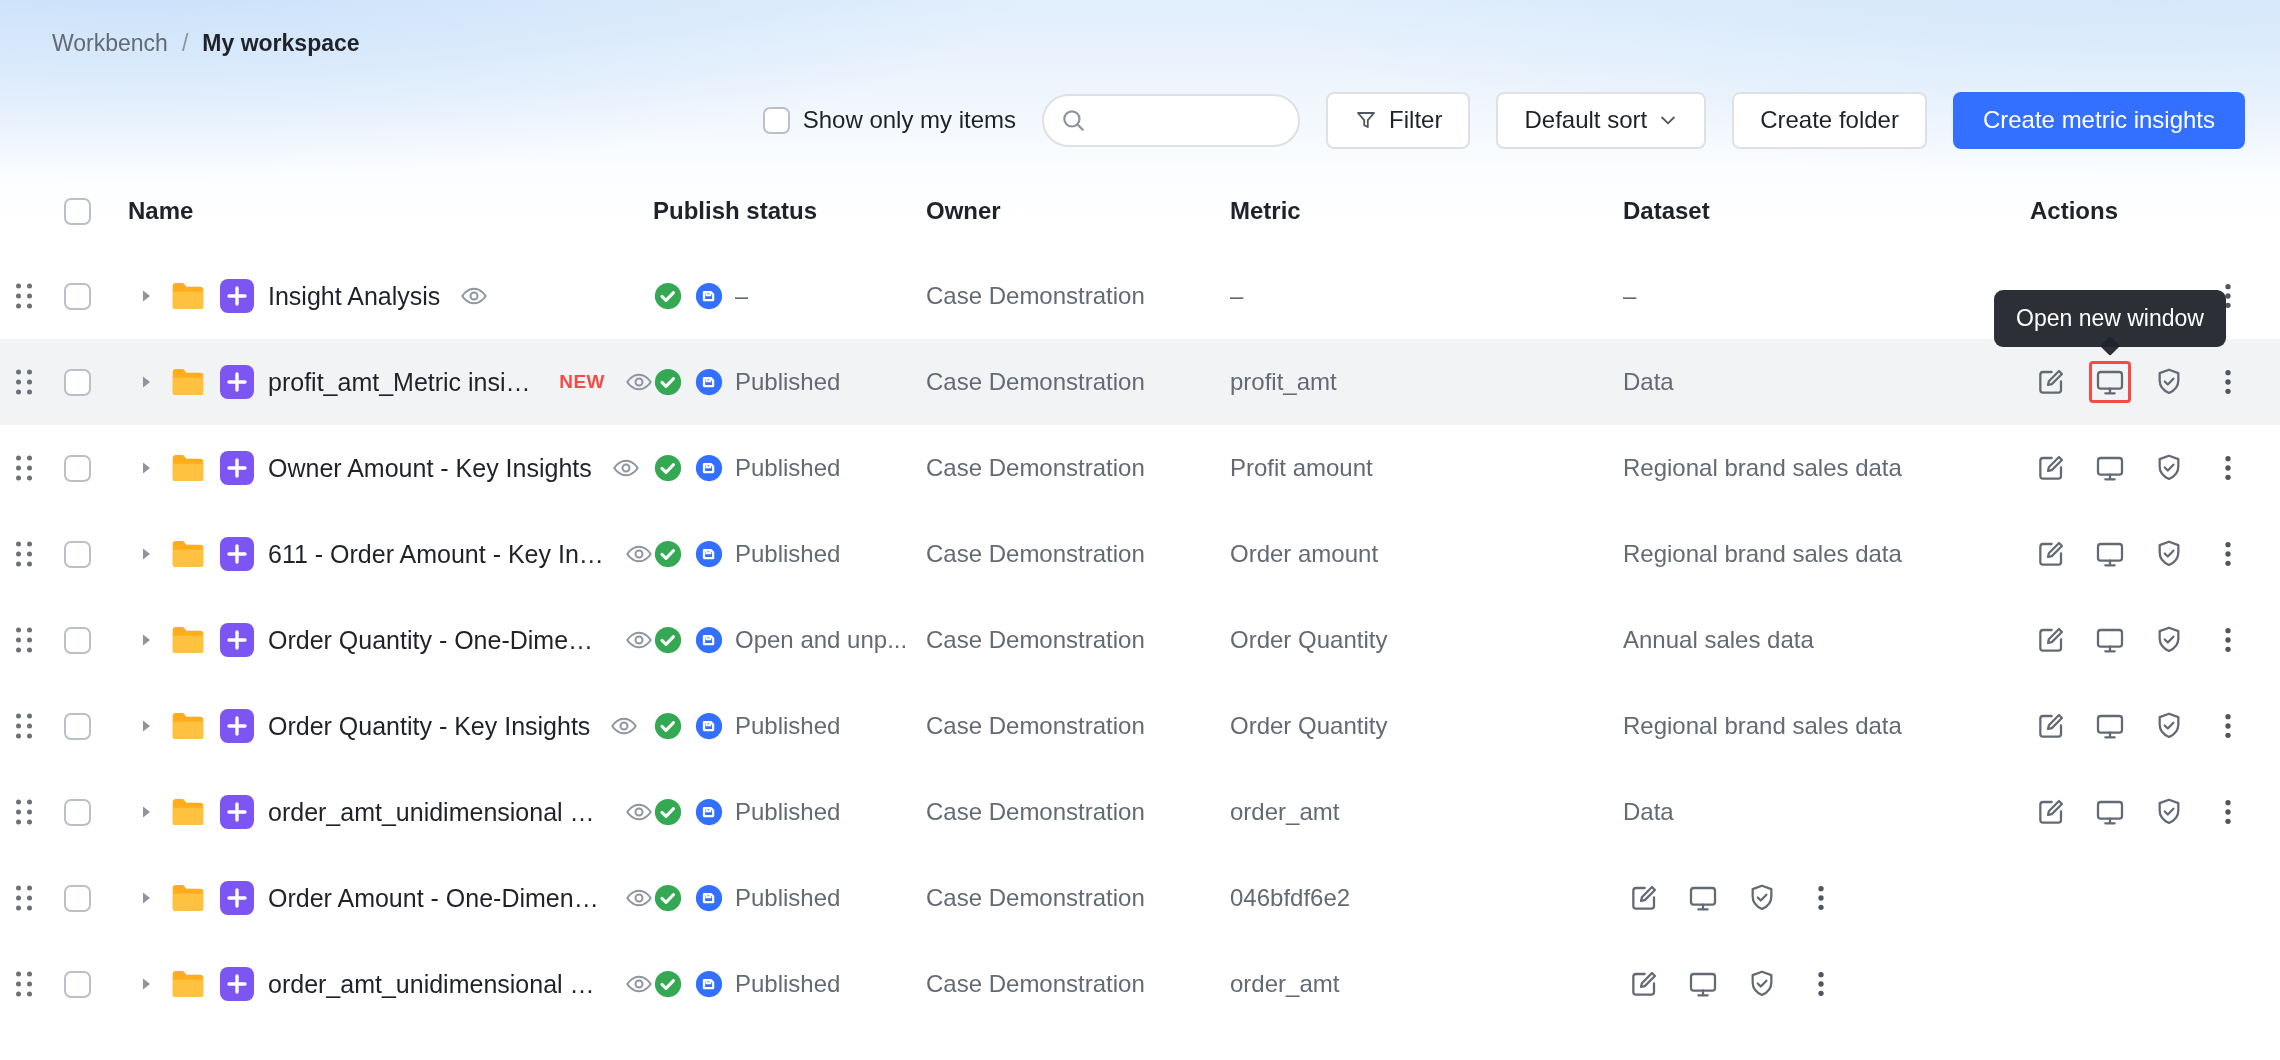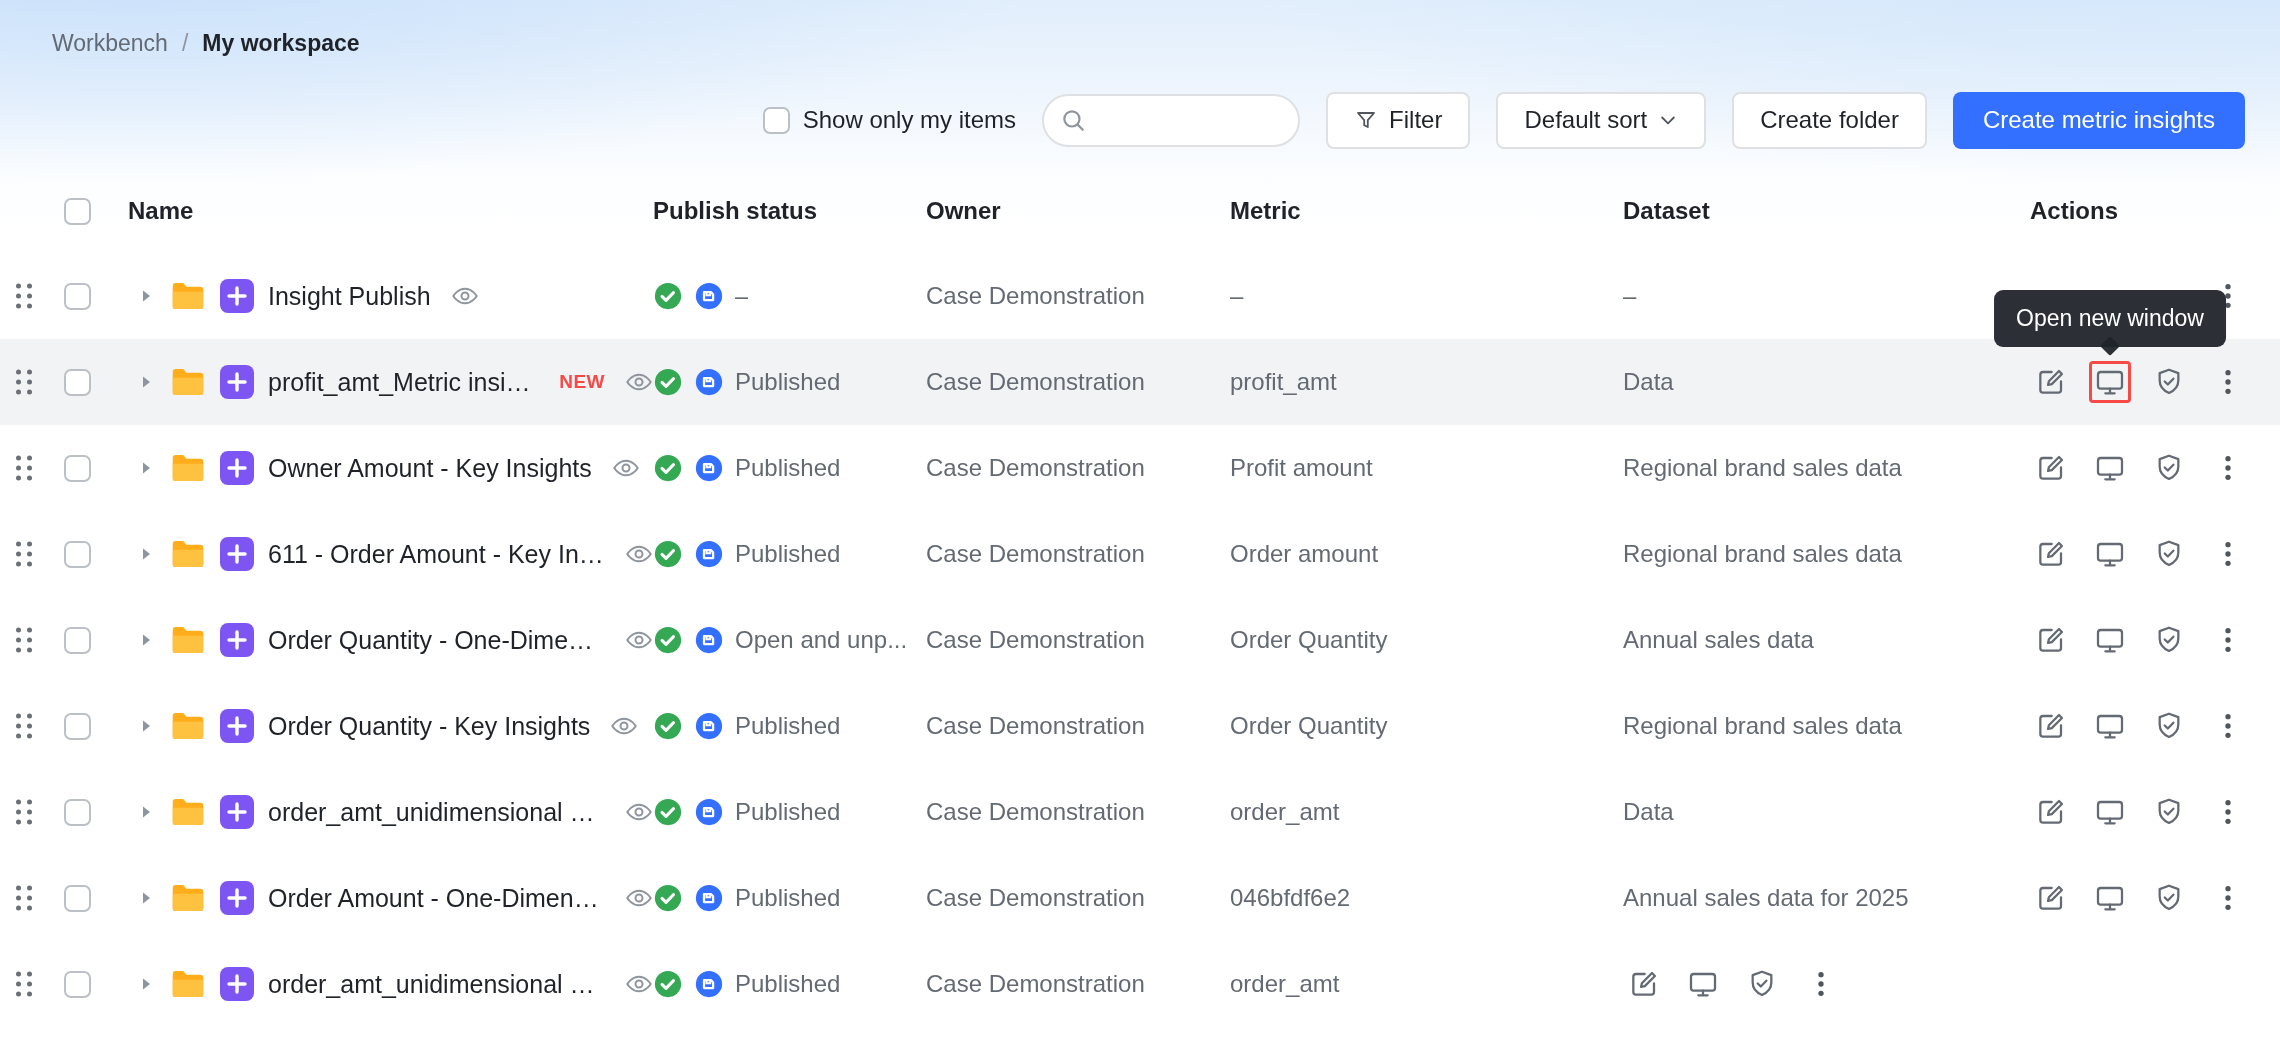--- a/index.html
+++ b/index.html
@@ -189,21 +189,21 @@
                 <path d="M1.5 4a2 2 0 0 1 2-2h5.2l2.3 2.6h9.5a2 2 0 0 1 2 2V18a2 2 0 0 1-2 2h-17a2 2 0 0 1-2-2V4z" fill="#FFAD1A"></path>
                 <path d="M1.5 8h21v10a2 2 0 0 1-2 2h-17a2 2 0 0 1-2-2V8z" fill="#FFC240"></path>
               </svg>
       </span>
       <span class="icon-wrap" hidden="">
         <svg width="34" height="34" viewBox="0 0 34 34">
                 <rect width="34" height="34" rx="8" fill="#7d55f3"></rect>
                 <path d="M17 9v16M9 17h16" stroke="#fff" stroke-width="3.4" stroke-linecap="round"></path>
               </svg>
       </span>
-      <span class="name-text">Insight Publish</span>
+      <span class="name-text">Insight Analysis</span>
 
       <span class="eye" hidden="">
         <svg width="28" height="28" viewBox="0 0 24 24" fill="none" stroke="currentColor" stroke-width="1.7">
                 <path d="M2 12s3.6-6.2 10-6.2S22 12 22 12s-3.6 6.2-10 6.2S2 12 2 12z"></path>
                 <circle cx="12" cy="12" r="3"></circle>
               </svg>
       </span>
     </div>
     <div class="cell-status">
       <span class="icon-wrap" hidden="">
@@ -826,21 +826,20 @@
         <svg width="30" height="30" viewBox="0 0 24 24">
                 <circle cx="12" cy="12" r="10.5" fill="#3370ff"></circle>
                 <path d="M8 8.8h5.5l1.8 1.8v4.6H8z" fill="none" stroke="#fff" stroke-width="1.8" stroke-linejoin="round"></path>
                 <path d="M10 8.8v2.6h3V8.8" fill="none" stroke="#fff" stroke-width="1.6"></path>
               </svg>
       </span>
       <span class="status-text">Published</span>
     </div>
     <div class="cell-owner">Case Demonstration</div>
     <div class="cell-metric">046bfdf6e2</div>
-    <div class="cell-dataset">Annual sales data for 2025</div>
     <div class="cell-actions">
       <span class="action">
         <svg width="32" height="32" viewBox="0 0 24 24" fill="none" stroke="currentColor" stroke-width="1.7" stroke-linecap="round" stroke-linejoin="round">
                 <path d="M12.5 4.5H6a2 2 0 0 0-2 2V18a2 2 0 0 0 2 2h11.5a2 2 0 0 0 2-2v-6.5"></path>
                 <path d="M9.8 14.2l.6-2.8 7.6-7.6 2.2 2.2-7.6 7.6-2.8.6z"></path>
               </svg>
       </span>
       <span class="action">
         <svg width="32" height="32" viewBox="0 0 24 24" fill="none" stroke="currentColor" stroke-width="1.7" stroke-linecap="round" stroke-linejoin="round">
                 <rect x="3" y="4.5" width="18" height="12.5" rx="2"></rect>

